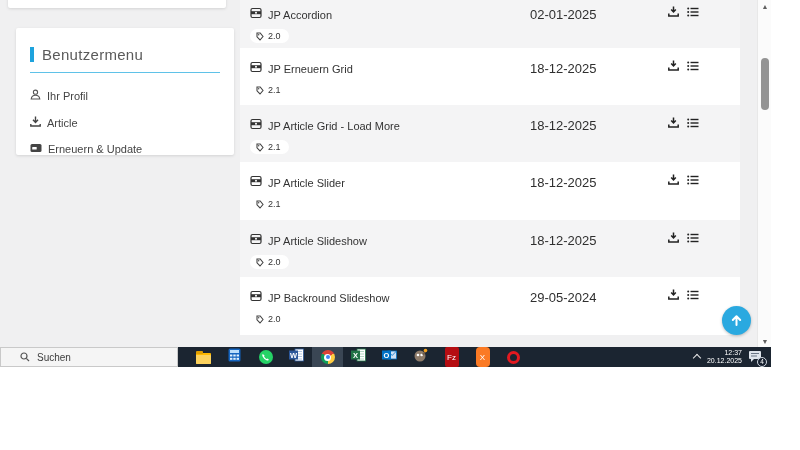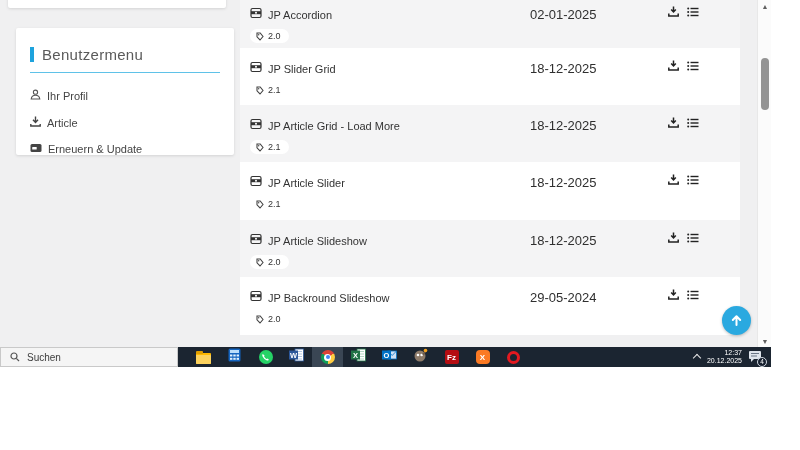--- a/index.html
+++ b/index.html
@@ -43,26 +43,26 @@
   
   .scrollbar { position:absolute; left:757px; top:0; width:14px; height:347px; background:#fbfbfb; border-left:1px solid #e8e8e8; }
   .sb-arrow { position:absolute; left:0; width:14px; height:12px; display:flex; align-items:center; justify-content:center;
               font-size:7px; color:#606060; cursor:pointer; }
   .sb-up { top:0; } .sb-down { bottom:0; }
   .sb-thumb { position:absolute; left:3px; top:58px; width:8px; height:52px; background:#949494; border-radius:4px; cursor:pointer; }
 
   
   .taskbar { position:absolute; left:0; top:347px; width:771px; height:20px; background:#1b2531; display:flex; align-items:center; }
   .tb-search { width:178px; height:20px; background:#f5f5f5; border:1px solid #c9c9c9; display:flex; align-items:center;
-               gap:7px; padding-left:9px; font-size:10px; color:#3c3c3c; cursor:text; flex:0 0 auto; }
+               gap:7px; padding-left:19px; font-size:10px; color:#3c3c3c; cursor:text; flex:0 0 auto; }
   .tb-icons { display:flex; align-items:center; margin-left:10px; }
   .tb-slot { width:31px; height:20px; display:flex; align-items:center; justify-content:center; cursor:pointer; }
   .tb-slot.active { background:#3a4654; }
-  .sq { width:14px; height:14px; border-radius:2px; display:flex; align-items:center; justify-content:center;
-        color:#fff; font-size:8px; font-weight:bold; }
+  .sq { width:14px; height:20px; border-radius:2px; display:flex; align-items:center; justify-content:center;
+        color:#fff; font-size:8px; font-weight:normal; }
   .tb-tray { margin-left:auto; display:flex; align-items:center; gap:6px; padding-right:6px; }
   .tray-chevron { width:8px; height:8px; position:relative; cursor:pointer; }
   .tray-chevron::before { content:""; position:absolute; left:1px; top:2px; width:5px; height:5px;
                           border-left:1.5px solid #e8e8e8; border-top:1.5px solid #e8e8e8; transform:rotate(45deg); }
   .tray-clock { text-align:right; color:#fff; font-size:7px; line-height:8.5px; cursor:pointer; }
   .tray-notif { position:relative; width:17px; height:16px; cursor:pointer; }
   .notif-badge { position:absolute; right:-2px; bottom:-2px; width:10px; height:10px; border-radius:50%;
                  background:#16202e; border:1px solid #cfd6df; color:#fff; font-size:6.5px; line-height:8px;
                  text-align:center; }
 
@@ -171,21 +171,21 @@
       </div>
 
       <div class="row white" style="height:57px">
         <div class="row-inner">
           <div class="row-titleline">
             <span><svg width="12" height="12" viewBox="0 0 12 12">
                   <rect x="1" y="1.5" width="10" height="9" rx="1.5" fill="none" stroke="#333" stroke-width="1.2"></rect>
                   <rect x="1" y="4.2" width="10" height="3" fill="#333"></rect>
                   <circle cx="6" cy="5.7" r="1" fill="#fff"></circle>
                 </svg></span>
-            <span class="row-name">JP Slider Grid</span>
+            <span class="row-name">JP Erneuern Grid</span>
           </div>
           <span class="version-pill">
               <svg width="8" height="9" viewBox="0 0 8 9">
                 <path d="M1 1 H4.2 L7 4.5 L4 8 L1 4.8 Z" fill="none" stroke="#444" stroke-width="1.1"></path>
                 <circle cx="2.7" cy="2.7" r="0.7" fill="#444"></circle>
               </svg>
               <span>2.1</span>
             </span>
         </div>
         <span class="row-date">18-12-2025</span>

